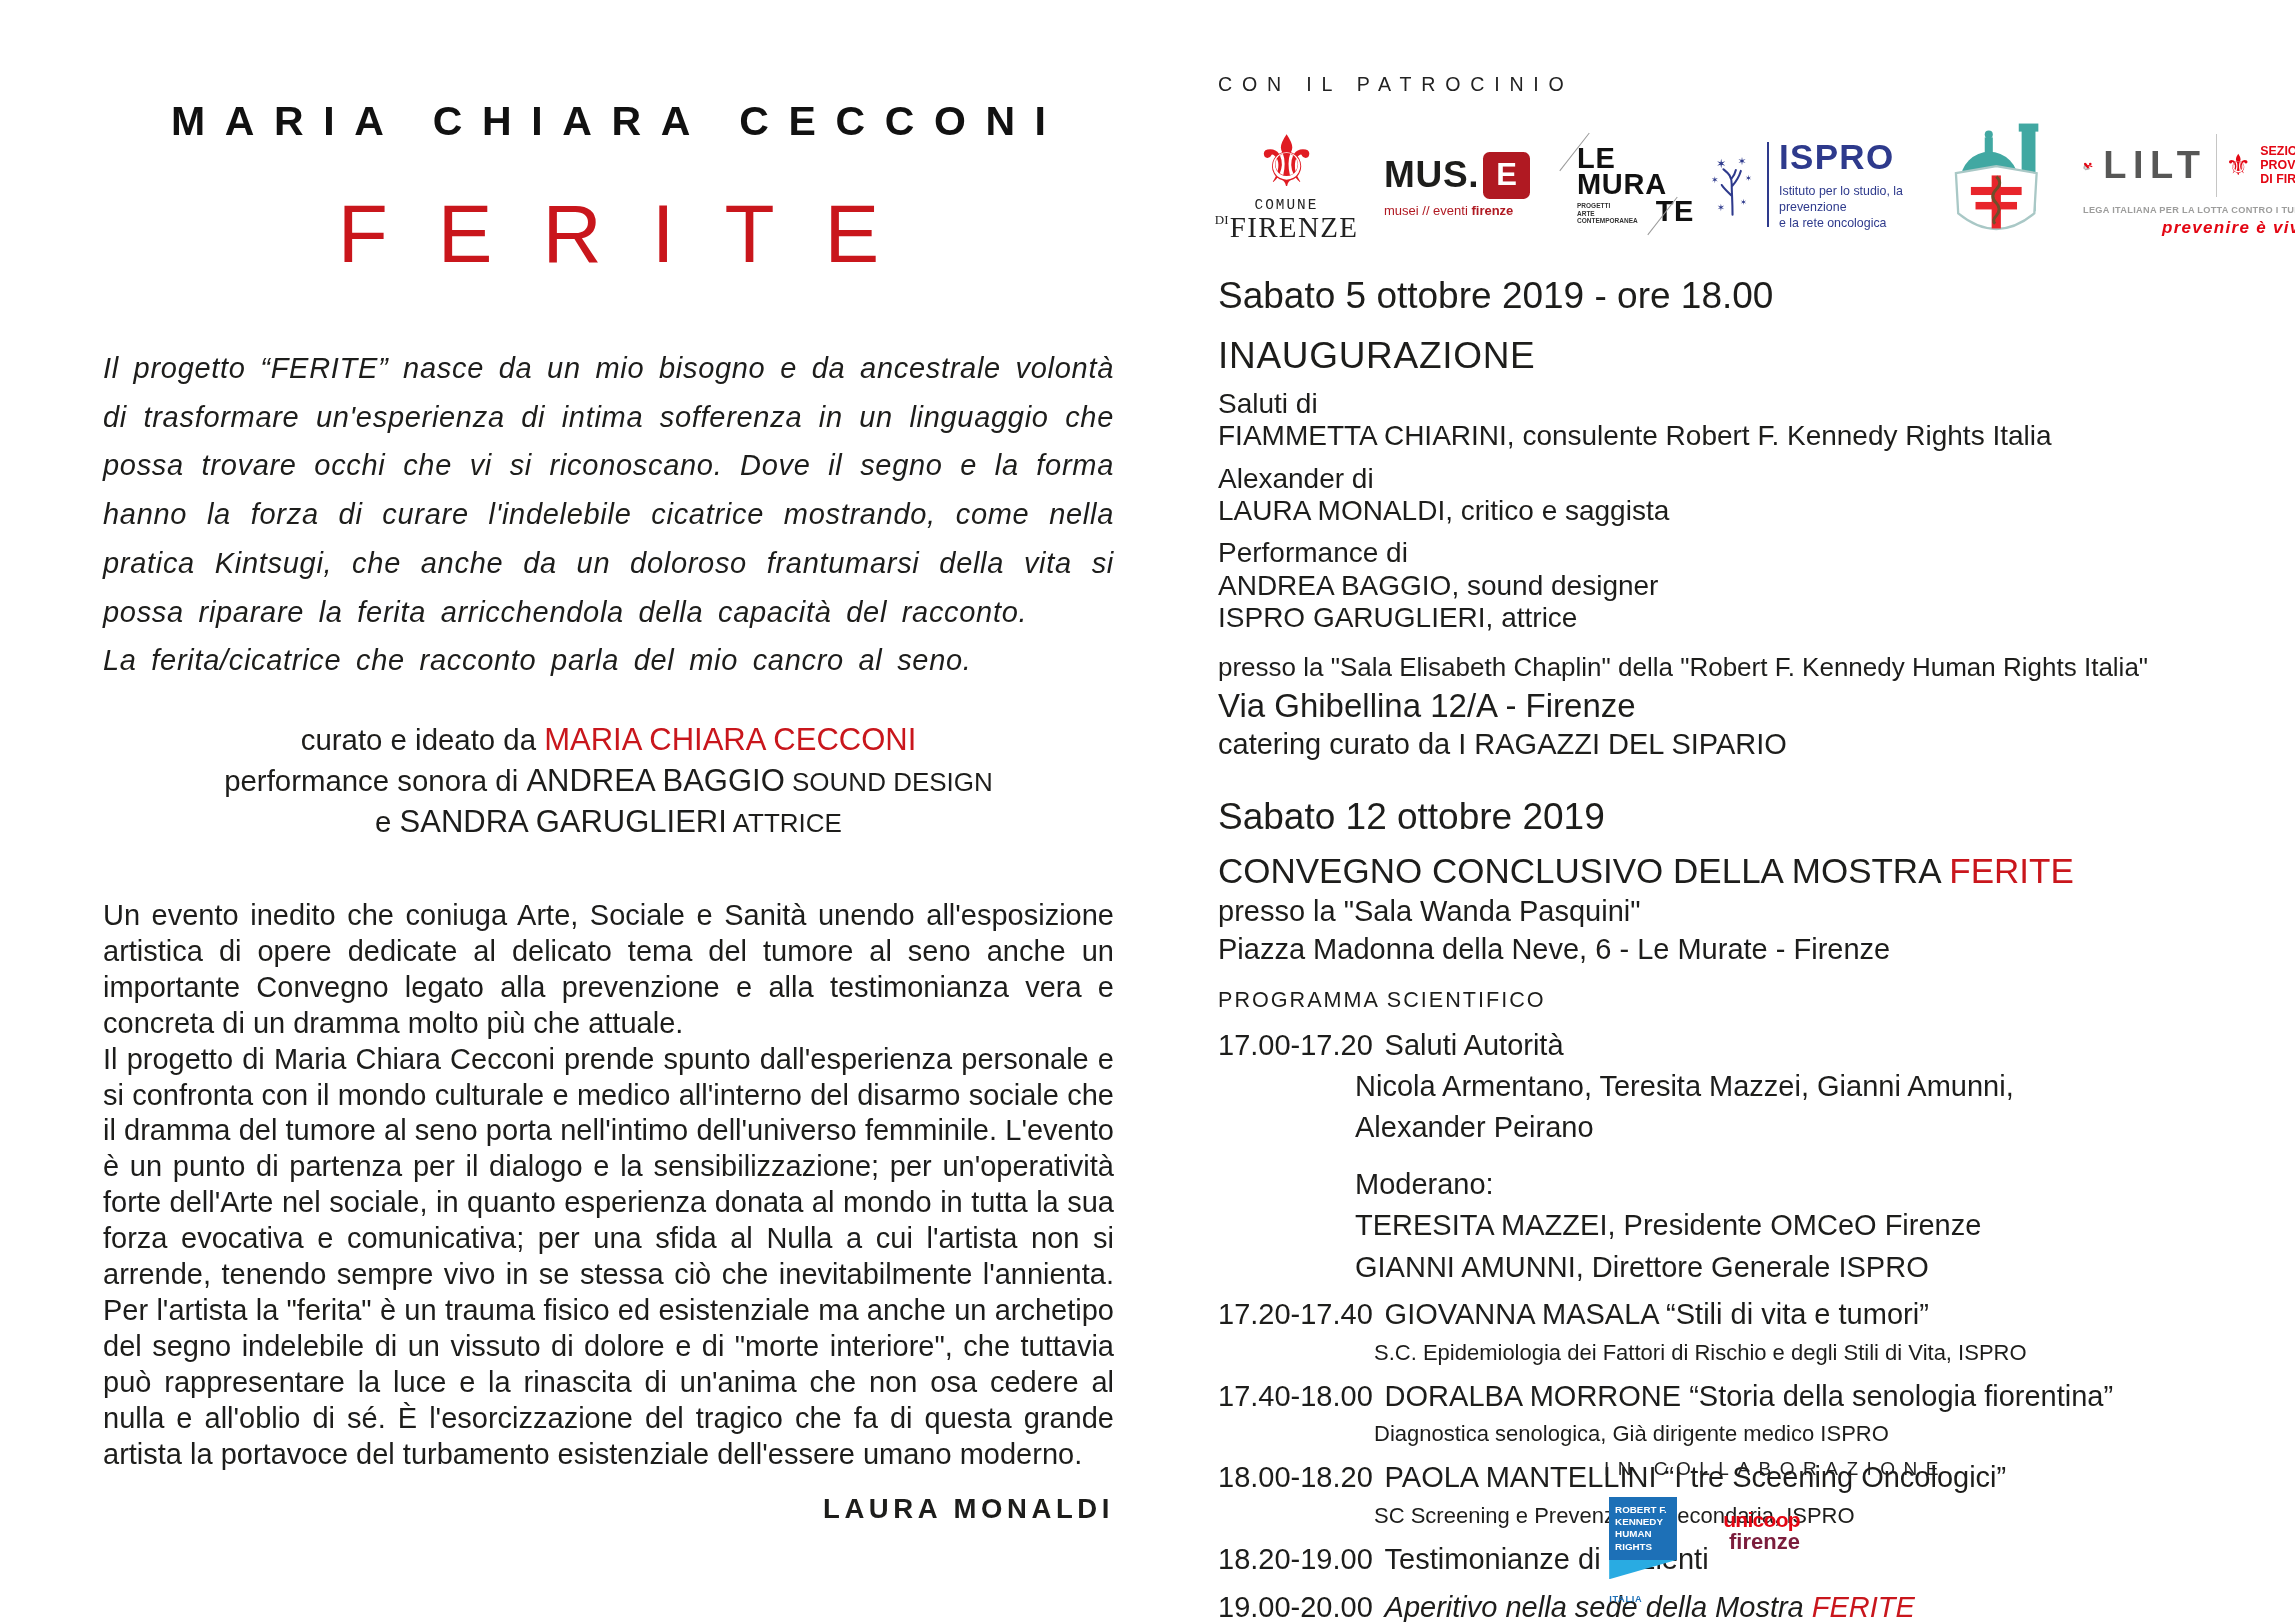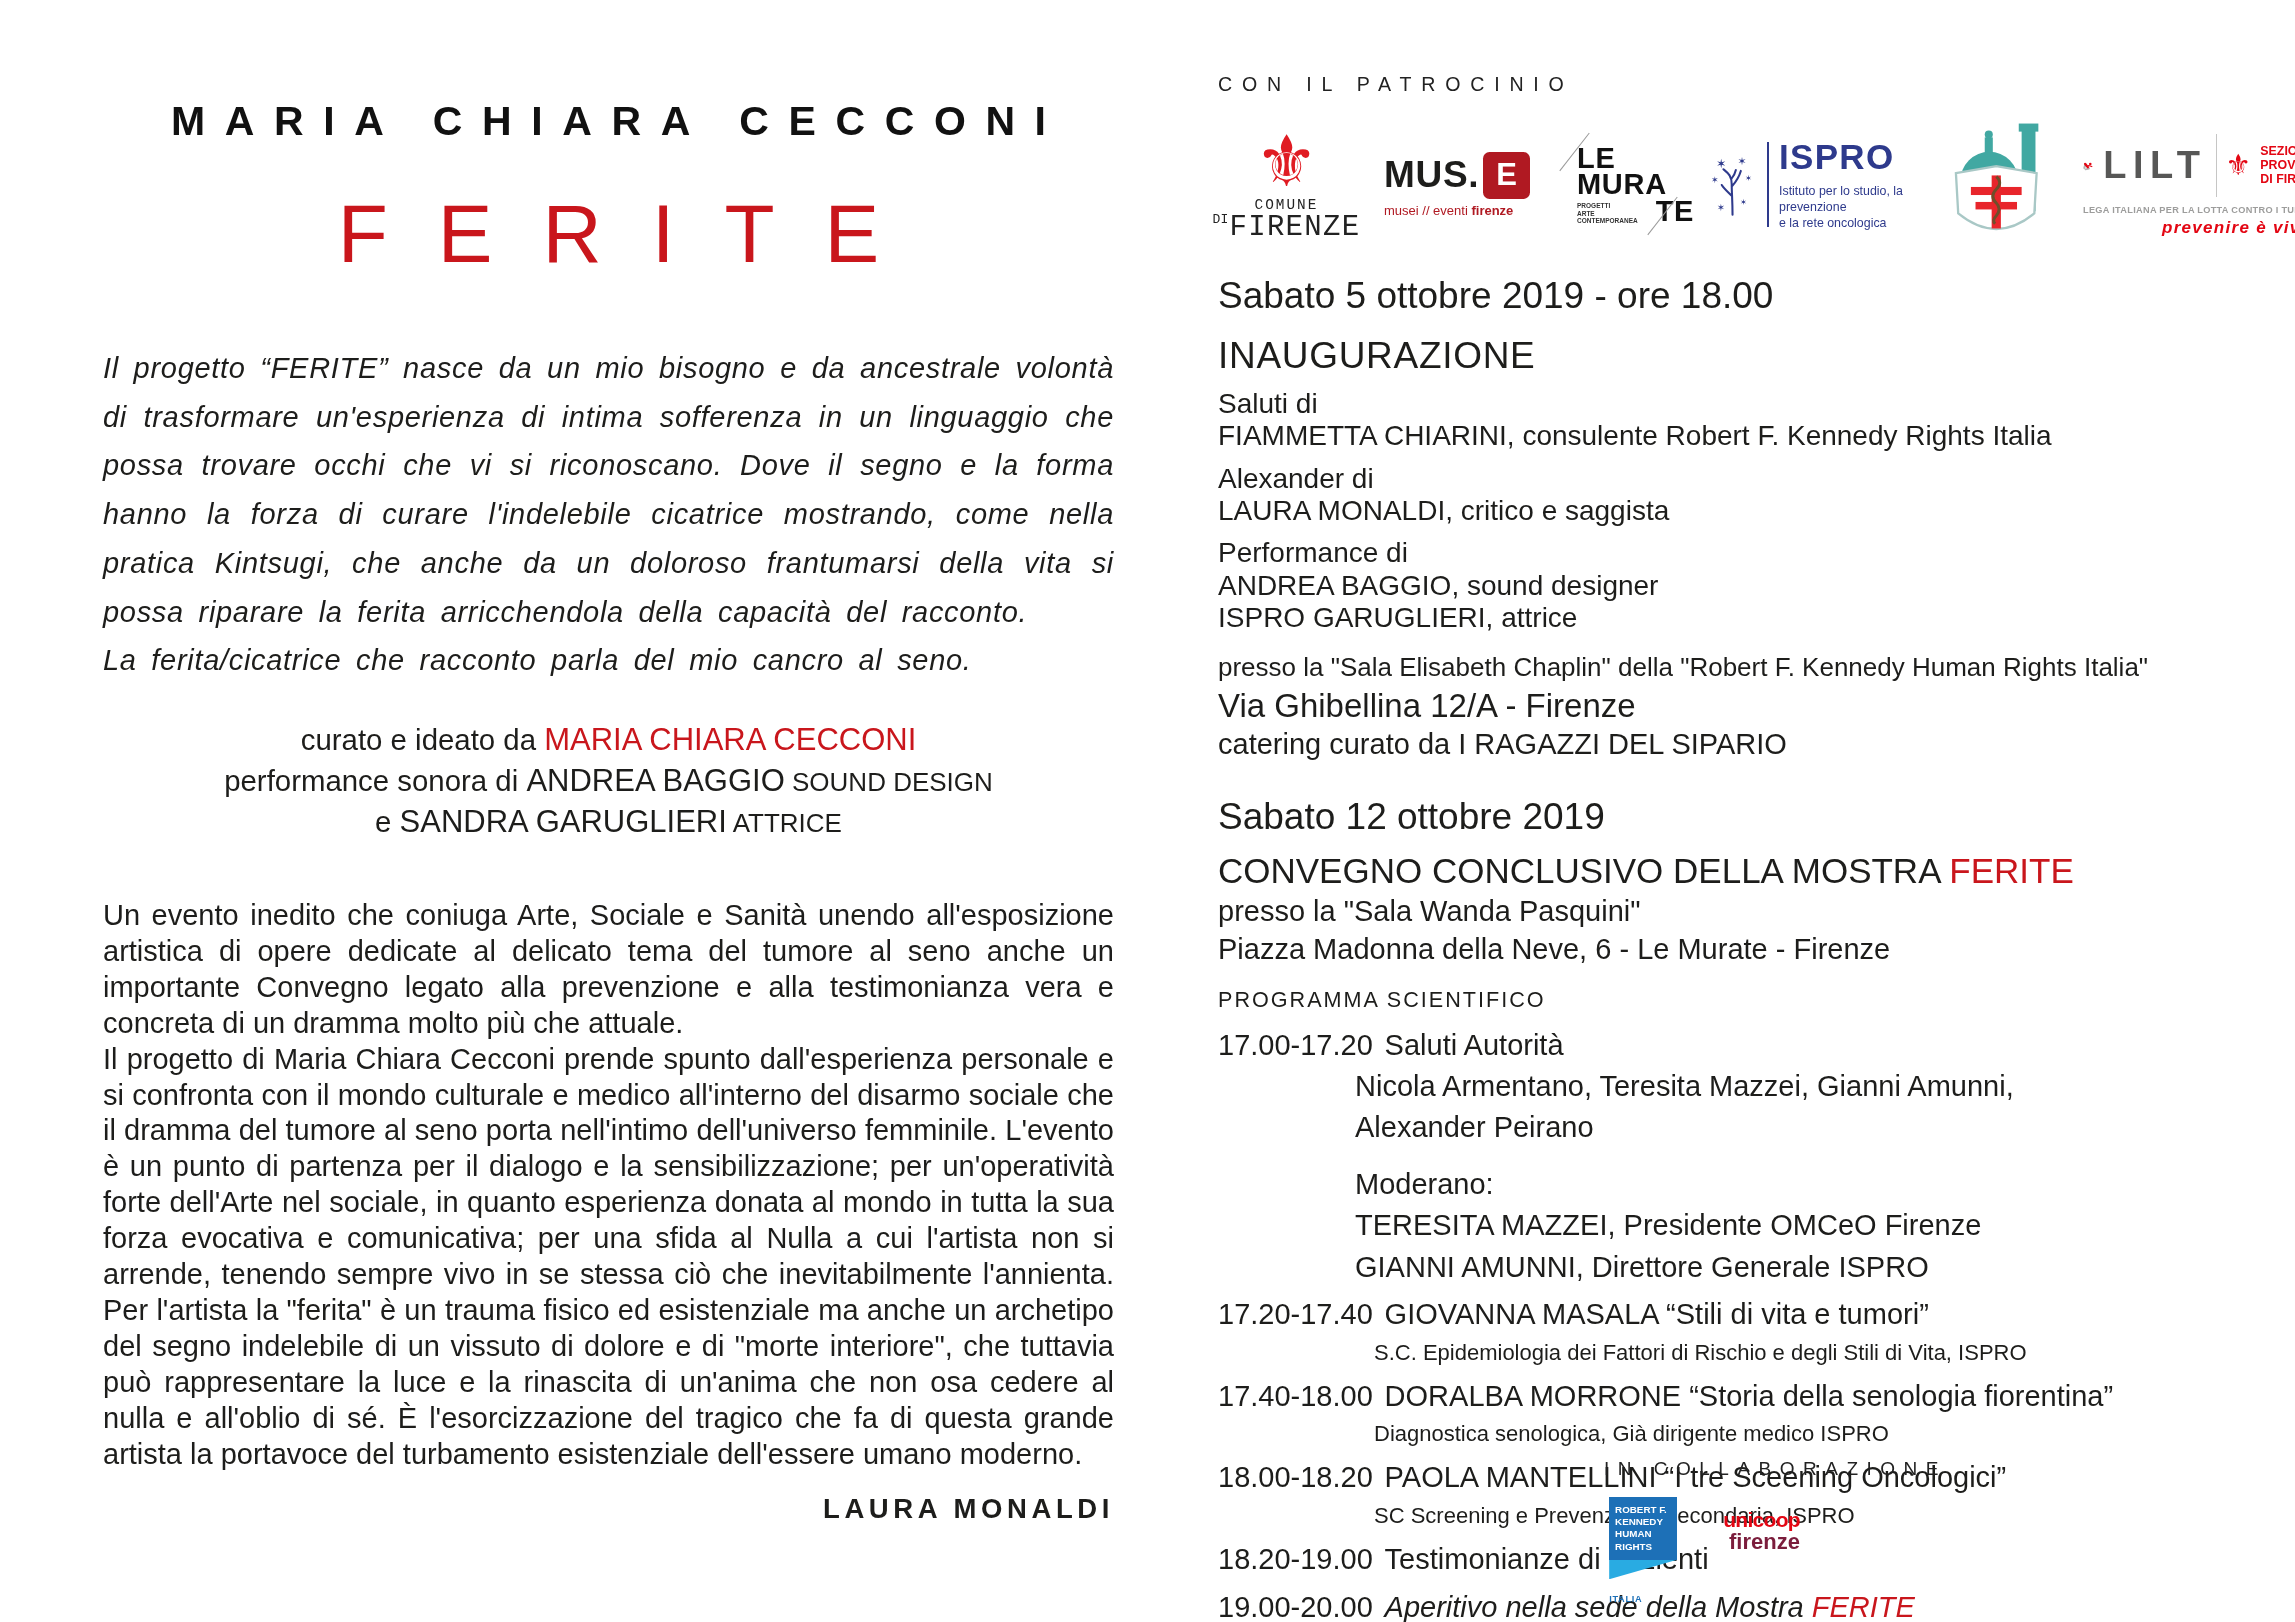--- a/index.html
+++ b/index.html
@@ -36,21 +36,21 @@
   
   .col-right{position:absolute;left:1218px;top:73px;width:1055px;}
   .patrocinio-label{font-size:19.6px;letter-spacing:9.8px;font-weight:500;color:#222;}
 
   .logo-row{display:flex;align-items:center;gap:29px;margin-top:18.3px;height:141px;}
 
   
   .comune{display:flex;flex-direction:column;align-items:center;width:137px;flex:0 0 auto;}
   .giglio{font-size:71px;line-height:0.95;color:var(--comune_red);}
   .com-top{font-family:Liberation Mono, monospace;font-size:14.4px;letter-spacing:2px;color:#222;margin-top:1.3px;}
-  .com-bottom{font-family:Liberation Mono, monospace;color:#222;line-height:1;}
+  .com-bottom{font-family:Liberation Serif, serif;color:#222;line-height:1;}
   .com-di{font-size:13px;vertical-align:top;margin-right:1.3px;}
   .com-city{font-size:29px;letter-spacing:1.3px;}
 
   
   .muse{flex:0 0 auto;width:164px;}
   .muse-row{display:flex;align-items:center;}
   .muse-word{font-size:37px;font-weight:800;color:#1d1d1b;letter-spacing:0.7px;}
   .muse-e{width:47px;height:47px;margin-left:3.9px;background:var(--muse_red);border-radius:6.5px;
     color:#fff;font-size:31px;font-weight:800;display:flex;align-items:center;justify-content:center;}
   .muse-tag{font-size:13px;color:var(--muse_red);margin-top:3.9px;}

